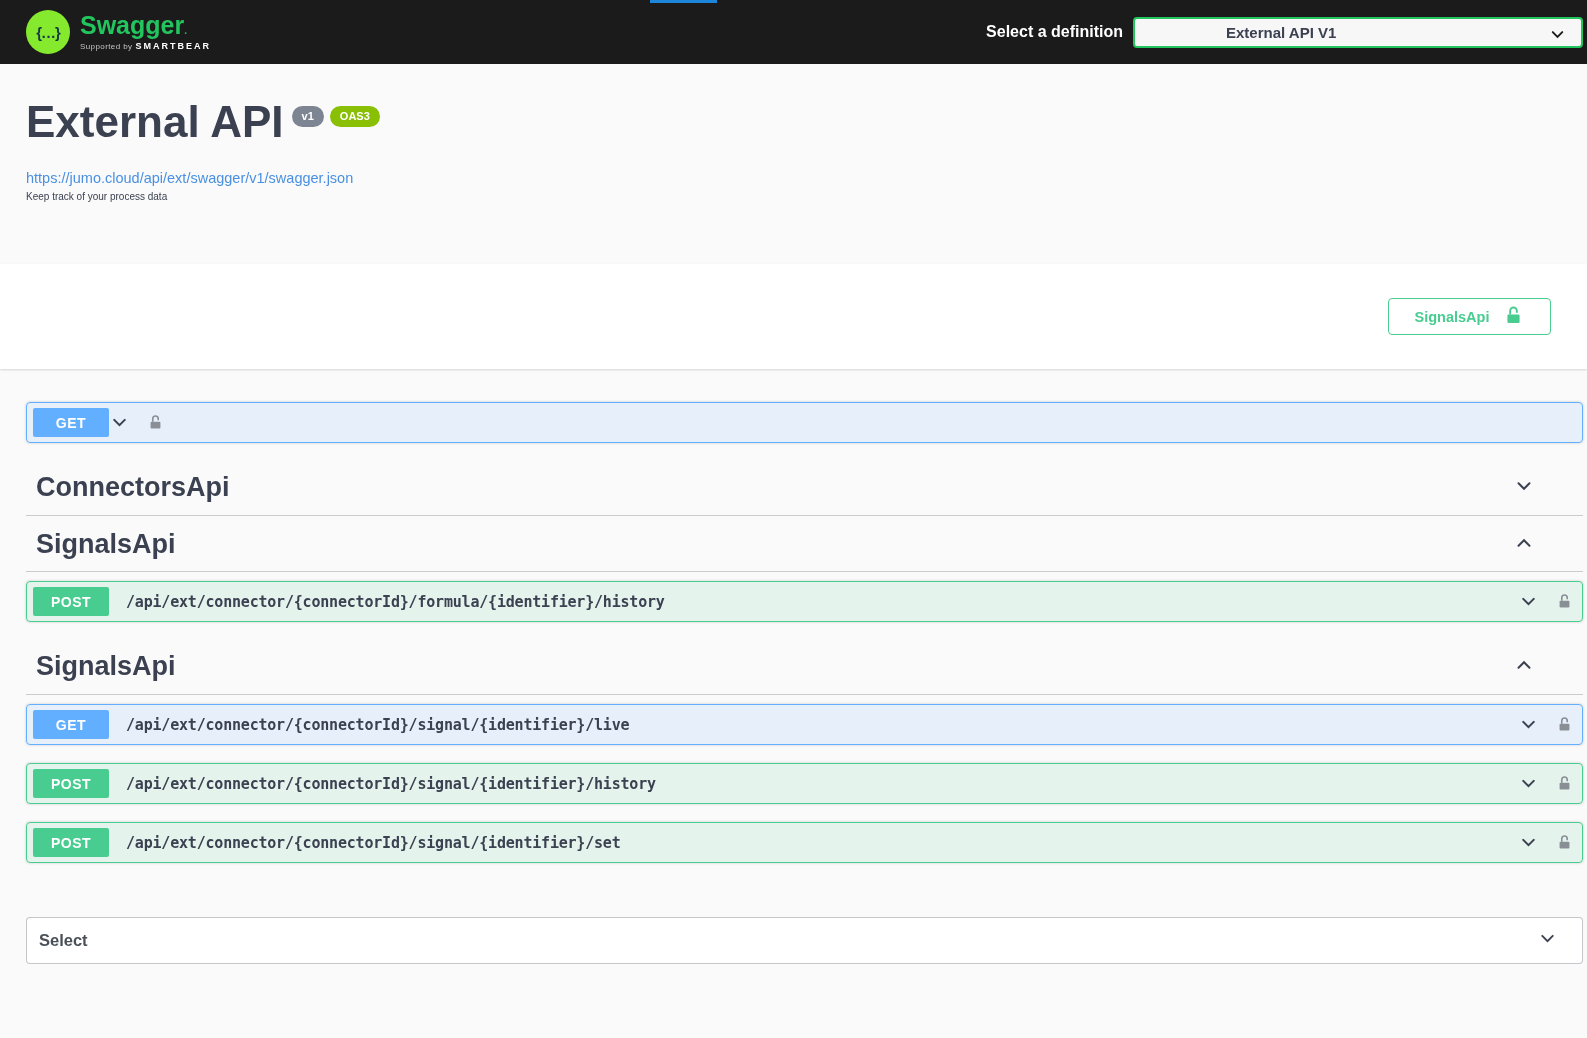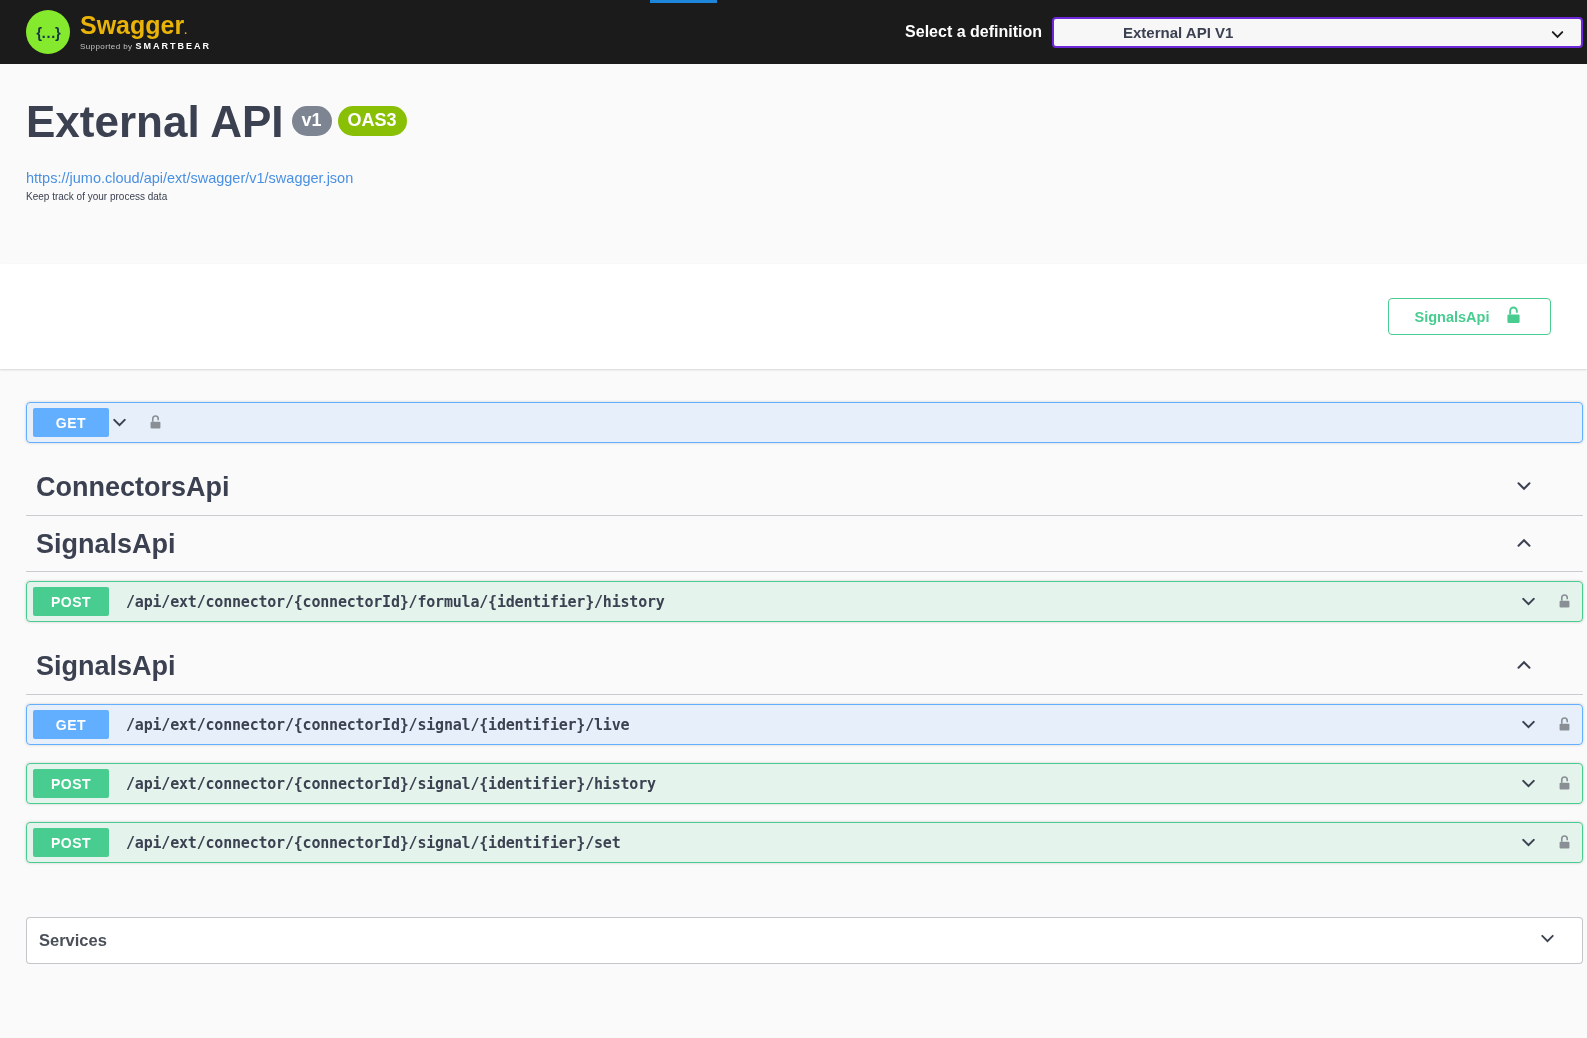--- a/index.html
+++ b/index.html
@@ -30,21 +30,21 @@
     border-radius: 50%;
     background: #85ea2d;
     display: flex; align-items: center; justify-content: center;
     color: #173647;
     font-weight: bold;
     font-size: 15px;
     letter-spacing: -1px;
   }
   .logo-text-col { display: flex; flex-direction: column; }
   .logo-word {
-    color: #eab308;
+    color: #22c55e;
     font-size: 25px;
     font-weight: bold;
     line-height: 1;
   }
   .logo-tm { font-size: 10px; vertical-align: baseline; }
   .supported-by {
     margin-top: 3px;
     font-size: 8px;
     color: #c2c2c2;
     letter-spacing: .4px;
@@ -58,28 +58,28 @@
   .topbar-right { margin-left: auto; display: flex; align-items: center; text-align: center; }
   .def-label {
     color: #ffffff;
     font-size: 16px;
     font-weight: bold;
     margin-right: 10px;
     white-space: nowrap;
   }
   .def-select {
     position: relative;
-    width: 531px;
+    width: 450px;
     height: 31px;
     background: #f7f7f7;
-    border: 2px solid #6d28d9;
+    border: 2px solid #22c55e;
     border-radius: 4px;
     display: flex;
     align-items: center;
-    padding-left: 69px;
+    padding-left: 91px;
     cursor: pointer;
   }
   .def-select-value {
     font-size: 15px;
     font-weight: bold;
     color: #3b4151;
   }
   .def-select .chev { position: absolute; right: 14px; top: 6px; }
 
   
@@ -87,21 +87,21 @@
   .title-row { display: flex; align-items: flex-start; }
   .page-title {
     font-size: 44px;
     font-weight: bold;
     color: #3b4151;
     line-height: 1;
   }
   .badges { display: flex; gap: 6px; margin: 6px 0 0 8px; }
   .pill {
     color: #fff;
-    font-size: 18px;
+    font-size: 11px;
     font-weight: bold;
     padding: 4px 10px;
     border-radius: 57px;
     line-height: 1.2;
   }
   .pill-version { background: #7d8492; }
   .pill-oas { background: #89bf04; }
   .spec-link {
     display: inline-block;
     margin-top: 26px;
@@ -394,20 +394,20 @@
         </svg>
       </button>
     </span>
   </div>
 </div>
   </section>
 </main>
 
 <section class="schemas-wrap">
   <div class="schemas-box">
-    <span class="schemas-title">Services</span>
+    <span class="schemas-title">Select</span>
     <span>
       <svg width="21" height="21" viewBox="0 0 20 20">
           <path d="M5 7.5 L10 12.5 L15 7.5" fill="none" stroke="#3b4151" stroke-width="1.8" stroke-linecap="round"></path>
         </svg>
     </span>
   </div>
 </section>
 
 </body></html>

